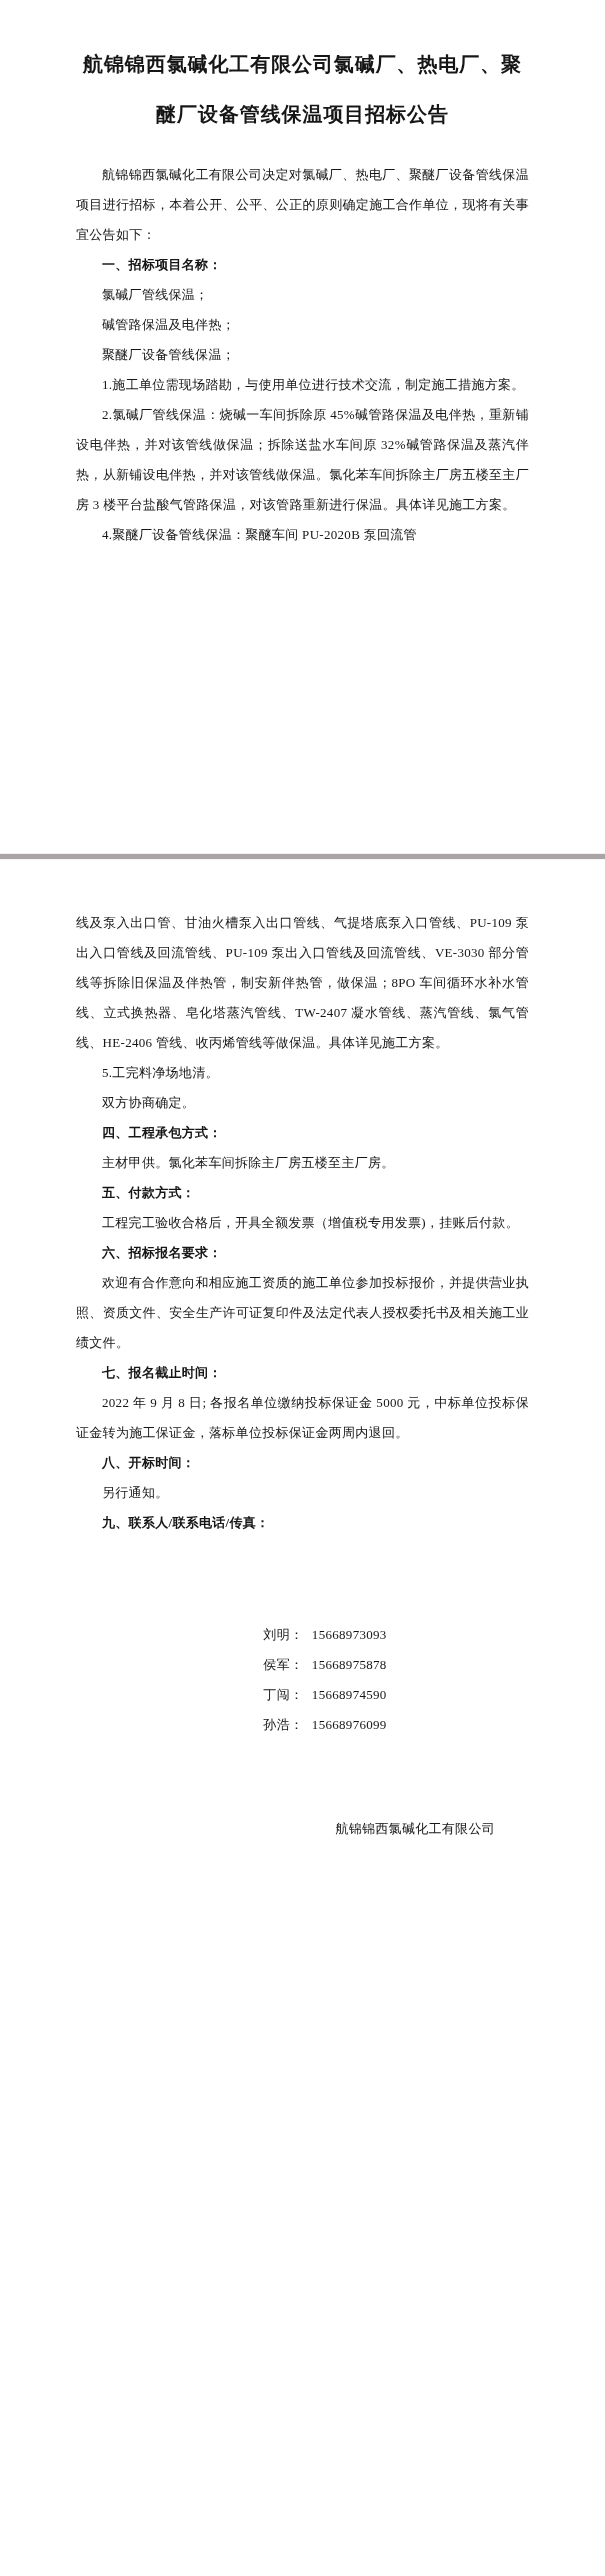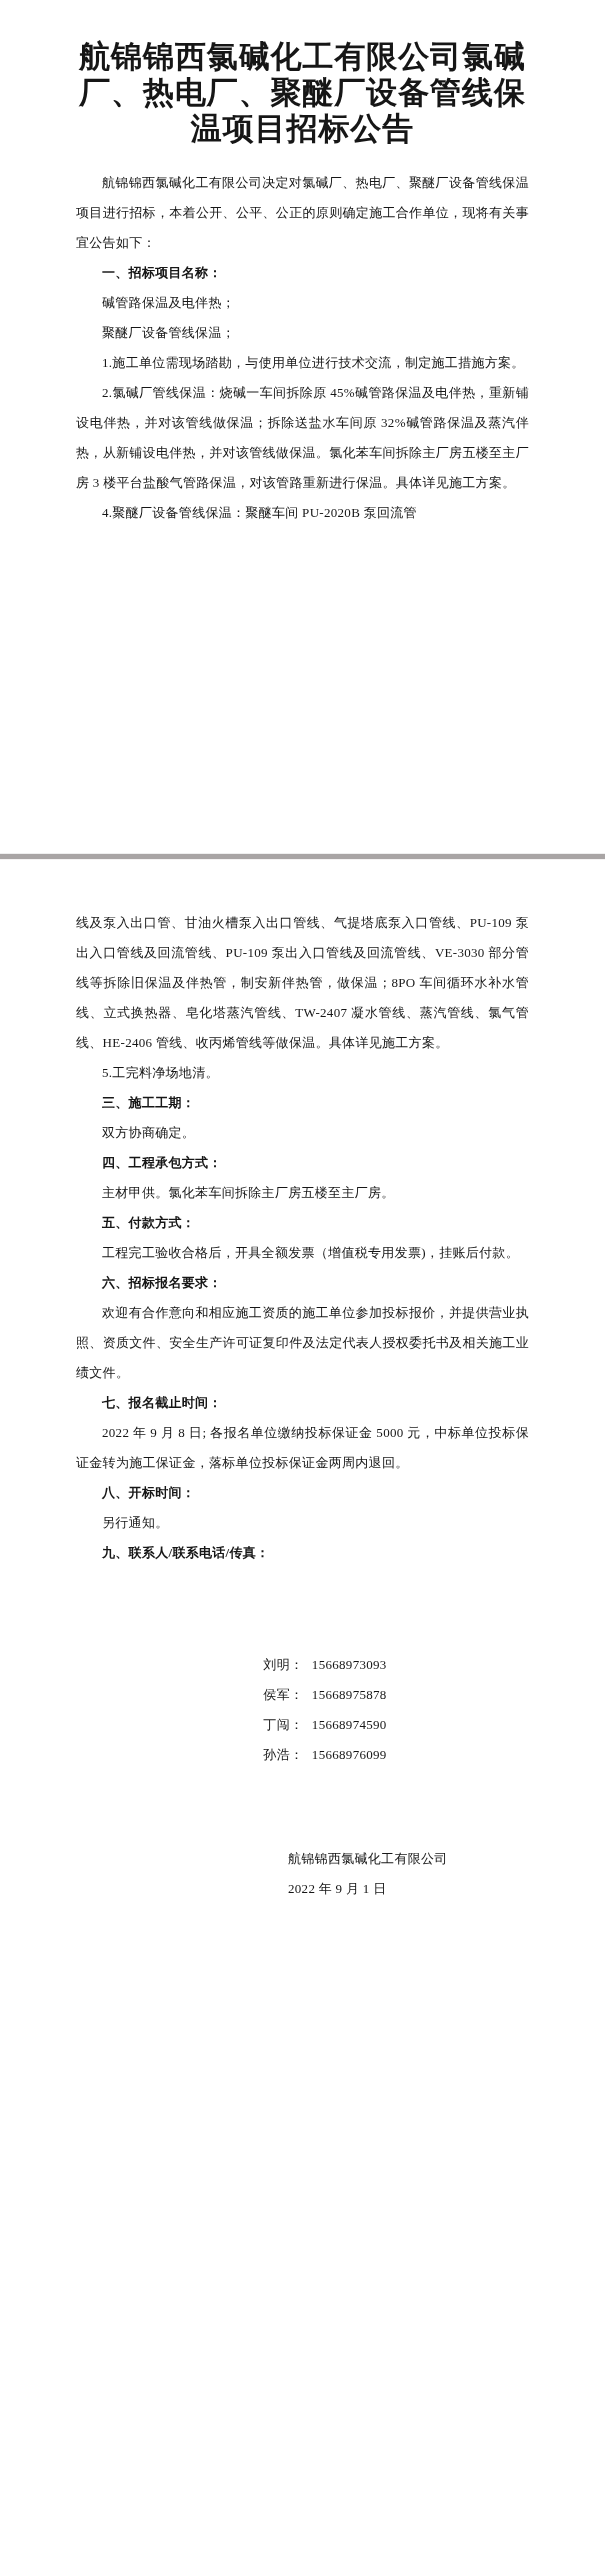--- a/index.html
+++ b/index.html
@@ -12,69 +12,69 @@
   .doc { width: 605px; }
   .page { width: 605px; padding-left: 76px; padding-right: 76px; overflow: hidden; }
   .page1 { height: 853px; padding-top: 39px; }
   .page2 { height: 1716px; padding-top: 48px; }
   .page-sep {
     width: 605px; height: 6.9px;
     border-top: 0.9px solid #efefef;
     border-bottom: 0.9px solid #f5f3f3;
   }
   h1.doc-title {
-    font-size: 31px;
-    line-height: 36px;
+    font-size: 20px;
+    line-height: 50px;
     font-weight: bold;
     text-align: center;
     letter-spacing: 0.9px;
     margin: 0 0 20.6px 0;
   }
   p {
     margin: 0;
     font-size: 13px;
     line-height: 30px;
     letter-spacing: 0.3px;
     text-align: justify;
   }
   p.indent { text-indent: 2em; }
   p.heading { font-weight: bold; text-indent: 2em; }
   p.noindent { text-indent: 0; }
   .contact-block { margin-top: 82px; }
   .contact-line { text-indent: 0; text-align: center; margin-left: 45px; }
   .contact-line .colon { margin-right: 8.6px; }
   .signoff { margin-top: 74px; margin-left: 196px; width: 223px; }
-  .signoff p { text-align: left; text-indent: 0; margin-left: 16px; }
+  .signoff p { text-align: right; text-indent: 0; }
 </style>
 </head>
 <body>
 
 <div class="doc">
 
   <div class="page page1">
     <h1 class="doc-title">航锦锦西氯碱化工有限公司氯碱厂、热电厂、聚醚厂设备管线保温项目招标公告</h1>
 
     <p class="indent">航锦锦西氯碱化工有限公司决定对氯碱厂、热电厂、聚醚厂设备管线保温项目进行招标，本着公开、公平、公正的原则确定施工合作单位，现将有关事宜公告如下：</p>
 
     <p class="heading">一、招标项目名称：</p>
+    <p class="indent">氯碱厂管线保温；</p>
     <p class="indent">碱管路保温及电伴热；</p>
     <p class="indent">聚醚厂设备管线保温；</p>
 
     <p class="indent">1.施工单位需现场踏勘，与使用单位进行技术交流，制定施工措施方案。</p>
     <p class="indent">2.氯碱厂管线保温：烧碱一车间拆除原 45%碱管路保温及电伴热，重新铺设电伴热，并对该管线做保温；拆除送盐水车间原 32%碱管路保温及蒸汽伴热，从新铺设电伴热，并对该管线做保温。氯化苯车间拆除主厂房五楼至主厂房 3 楼平台盐酸气管路保温，对该管路重新进行保温。具体详见施工方案。</p>
     <p class="indent">4.聚醚厂设备管线保温：聚醚车间 PU-2020B 泵回流管</p>
   </div>
 
   <div class="page-sep" id="page-sep" style="background: rgb(169, 165, 165);"></div>
 
   <div class="page page2">
     <p class="noindent">线及泵入出口管、甘油火槽泵入出口管线、气提塔底泵入口管线、PU-109 泵出入口管线及回流管线、PU-109 泵出入口管线及回流管线、VE-3030 部分管线等拆除旧保温及伴热管，制安新伴热管，做保温；8PO 车间循环水补水管线、立式换热器、皂化塔蒸汽管线、TW-2407 凝水管线、蒸汽管线、氯气管线、HE-2406 管线、收丙烯管线等做保温。具体详见施工方案。</p>
     <p class="indent">5.工完料净场地清。</p>
 
-    <p class="heading">三、施工工期：</p>
     <p class="indent">双方协商确定。</p>
 
     <p class="heading">四、工程承包方式：</p>
     <p class="indent">主材甲供。氯化苯车间拆除主厂房五楼至主厂房。</p>
 
     <p class="heading">五、付款方式：</p>
     <p class="indent">工程完工验收合格后，开具全额发票（增值税专用发票)，挂账后付款。</p>
 
     <p class="heading">六、招标报名要求：</p>
     <p class="indent">欢迎有合作意向和相应施工资质的施工单位参加投标报价，并提供营业执照、资质文件、安全生产许可证复印件及法定代表人授权委托书及相关施工业绩文件。</p>
@@ -97,18 +97,17 @@
       <p class="contact-line">
         <span>丁闯</span><span class="colon">：</span><span>15668974590</span>
       </p>
       <p class="contact-line">
         <span>孙浩</span><span class="colon">：</span><span>15668976099</span>
       </p>
     </div>
 
     <div class="signoff">
       <p>航锦锦西氯碱化工有限公司</p>
-      <p>2022 年 9 月 1 日</p>
     </div>
   </div>
 
 </div>
 
 
 </body></html>

